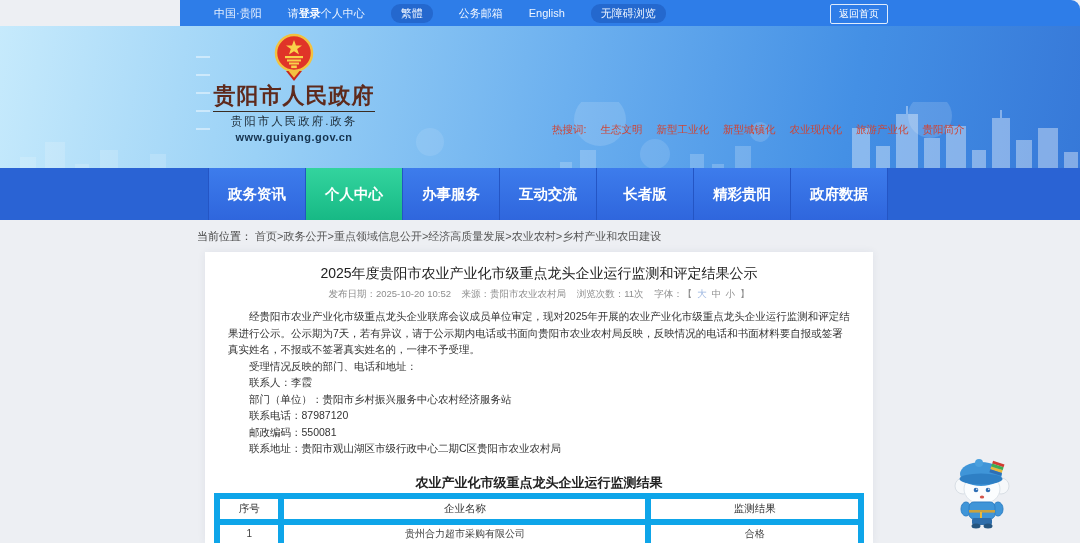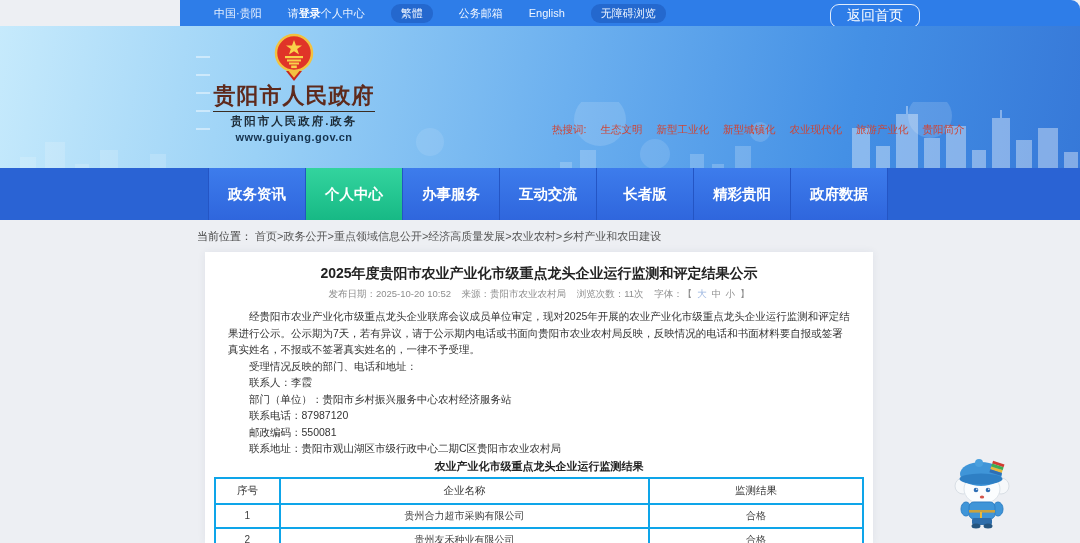--- a/index.html
+++ b/index.html
@@ -15,38 +15,38 @@
     background:#2e7de8; border-top-right-radius:9px;
     display:flex; align-items:center;
     color:#eef5ff; font-size:11px;
   }
   .topbar .tb-item { margin-left:26px; cursor:pointer; white-space:nowrap; }
   .topbar .tb-item:first-child { margin-left:34px; }
   .topbar .pill { background:rgba(10,50,140,.28); border-radius:9px; padding:2px 10px; }
   .topbar b { color:#ffffff; }
   .back-home {
     position:absolute; left:650px; top:4px;
-    border:1px solid rgba(255,255,255,.85); border-radius:9px;
-    padding:2px 16px; font-size:14px; color:#fff; cursor:pointer;
+    border:1px solid rgba(255,255,255,.85); border-radius:2px;
+    padding:2px 8px; font-size:10px; color:#fff; cursor:pointer;
   }
   
   .banner {
     position:absolute; top:26px; left:0; right:0; height:176px;
     background:linear-gradient(100deg,#c6eafc 0%,#9ad1f6 25%,#6cb0ef 52%,#4490e5 78%,#3678d8 100%);
     overflow:hidden;
   }
   .banner svg.decor { position:absolute; bottom:0; left:0; }
   .logo-area { position:absolute; left:213px; top:6px; width:162px; text-align:center; }
   .logo-area .emblem { display:block; margin:0 auto 2px; }
   .site-name {
     font-size:22px; font-weight:bold; color:#5e2a1c;
     letter-spacing:1px; white-space:nowrap; line-height:24px;
   }
   .logo-divider { border:none; border-top:1.5px solid #3a2c22; margin:3px 0 3px; }
-  .site-sub { font-size:11.5px; font-weight:bold; color:#1d2b36; letter-spacing:2px; line-height:13px; }
+  .site-sub { font-size:11.5px; font-weight:normal; color:#1d2b36; letter-spacing:2px; line-height:13px; }
   .site-url { font-size:11px; font-weight:bold; color:#14324e; letter-spacing:.5px; line-height:14px; margin-top:2px; }
   .dashes { position:absolute; left:196px; top:14px; }
   .dashes i { display:block; width:14px; height:2px; background:rgba(255,255,255,.45); margin:16px 0; }
   
   .search-box {
     position:absolute; left:550px; top:57px; width:318px; height:34px;
     background:#fff; border-radius:17px; overflow:hidden; display:flex;
   }
   .search-box input {
     flex:1; border:none; outline:none; padding:0 16px; font-size:10.5px; color:#555;
@@ -80,37 +80,37 @@
   }
   .breadcrumb .bc-label { color:#444; }
   .breadcrumb .bc-path { cursor:pointer; }
   
   .card {
     position:absolute; left:205px; top:252px; width:668px; bottom:0;
     background:#fff; box-shadow:0 0 8px rgba(40,60,100,.07);
     padding:12px 9px 0; overflow:hidden;
   }
   .article-title {
-    font-size:14px; font-weight:bold; color:#222; text-align:center; line-height:18px;
+    font-size:14px; font-weight:normal; color:#222; text-align:center; line-height:18px;
   }
   .article-meta {
     margin-top:5px; font-size:9.5px; color:#8e8e8e; text-align:center; line-height:13px;
   }
   .article-meta span { margin:0 4px; }
   .article-meta .fs-btn { margin:0 1px; cursor:pointer; }
   .article-meta .fs-large { color:#9cb6e0; }
   .article-text { margin-top:8px; padding:0 14px; font-size:10.5px; color:#333; }
   .article-text p { line-height:16.5px; text-indent:2em; }
   .table-caption {
-    margin-top:2px; font-size:11px; font-weight:bold; color:#222;
+    margin-top:18px; font-size:13px; font-weight:bold; color:#222;
     text-align:center; line-height:15px;
   }
   table.monitor { width:100%; border-collapse:collapse; table-layout:fixed; margin-top:3px; }
   table.monitor th, table.monitor td {
-    border:2px solid #0ea5e9; text-align:center; font-weight:normal;
+    border:6px solid #0ea5e9; text-align:center; font-weight:normal;
     font-size:10px; color:#404040;
   }
   table.monitor th { height:26px; font-size:10.5px; color:#333; }
   table.monitor td { height:24px; }
   
   .mascot { position:absolute; left:950px; top:450px; cursor:pointer; }
 </style>
 </head>
 <body>
 

